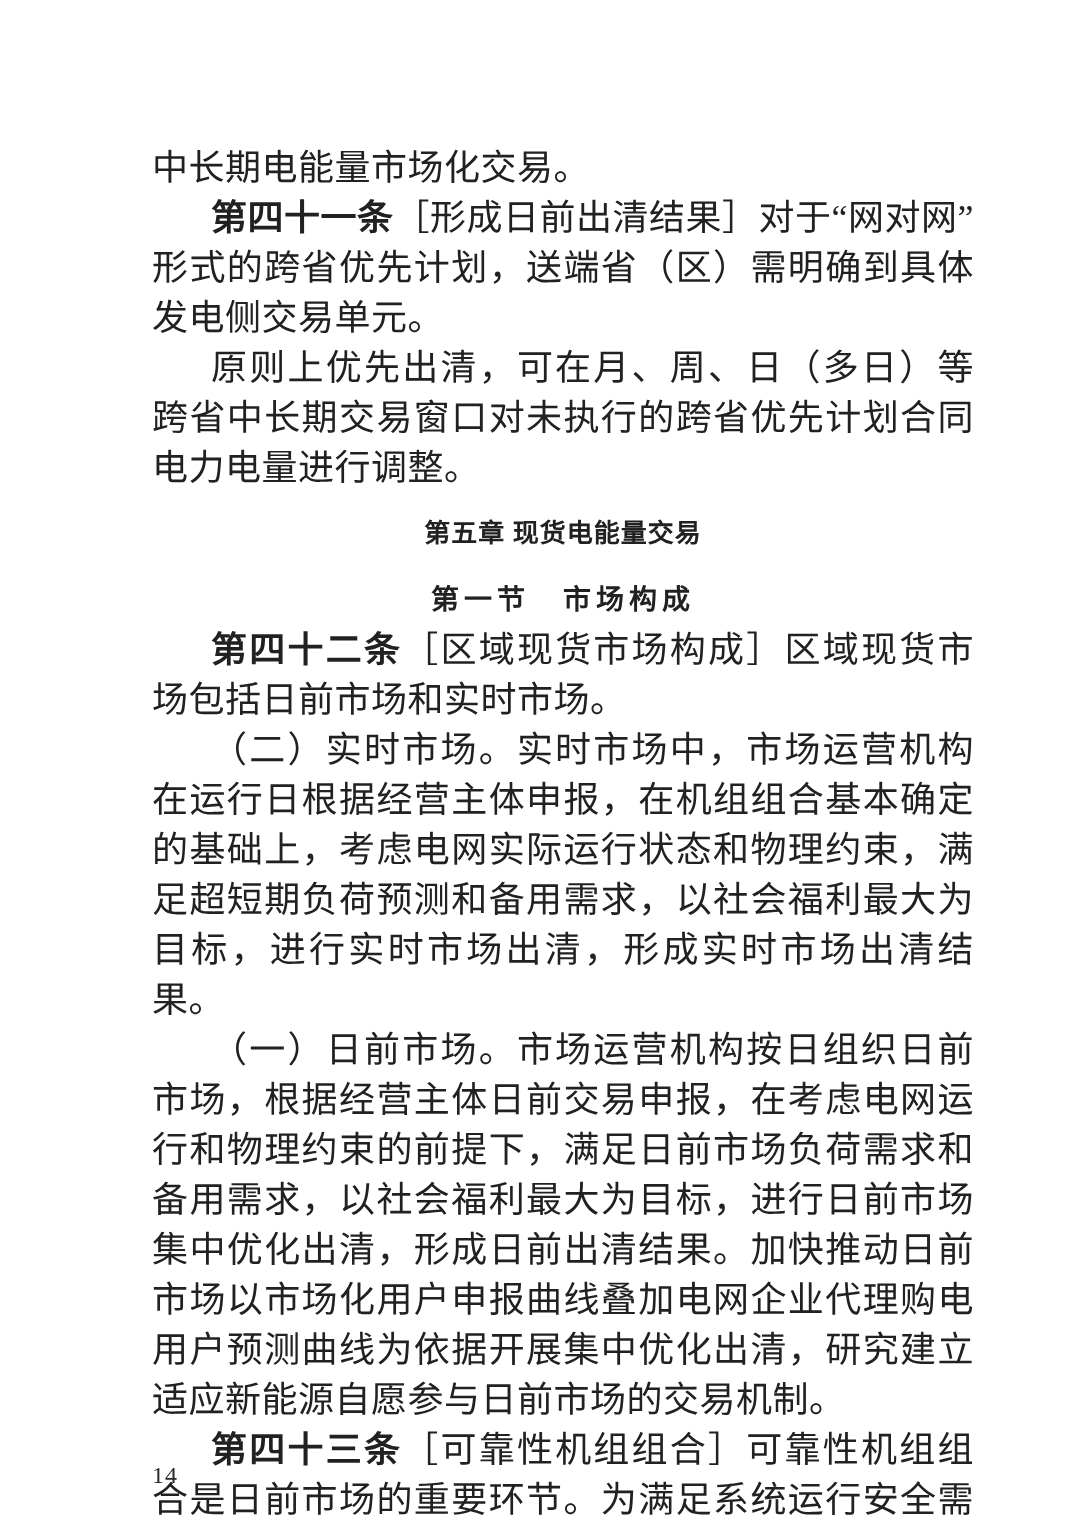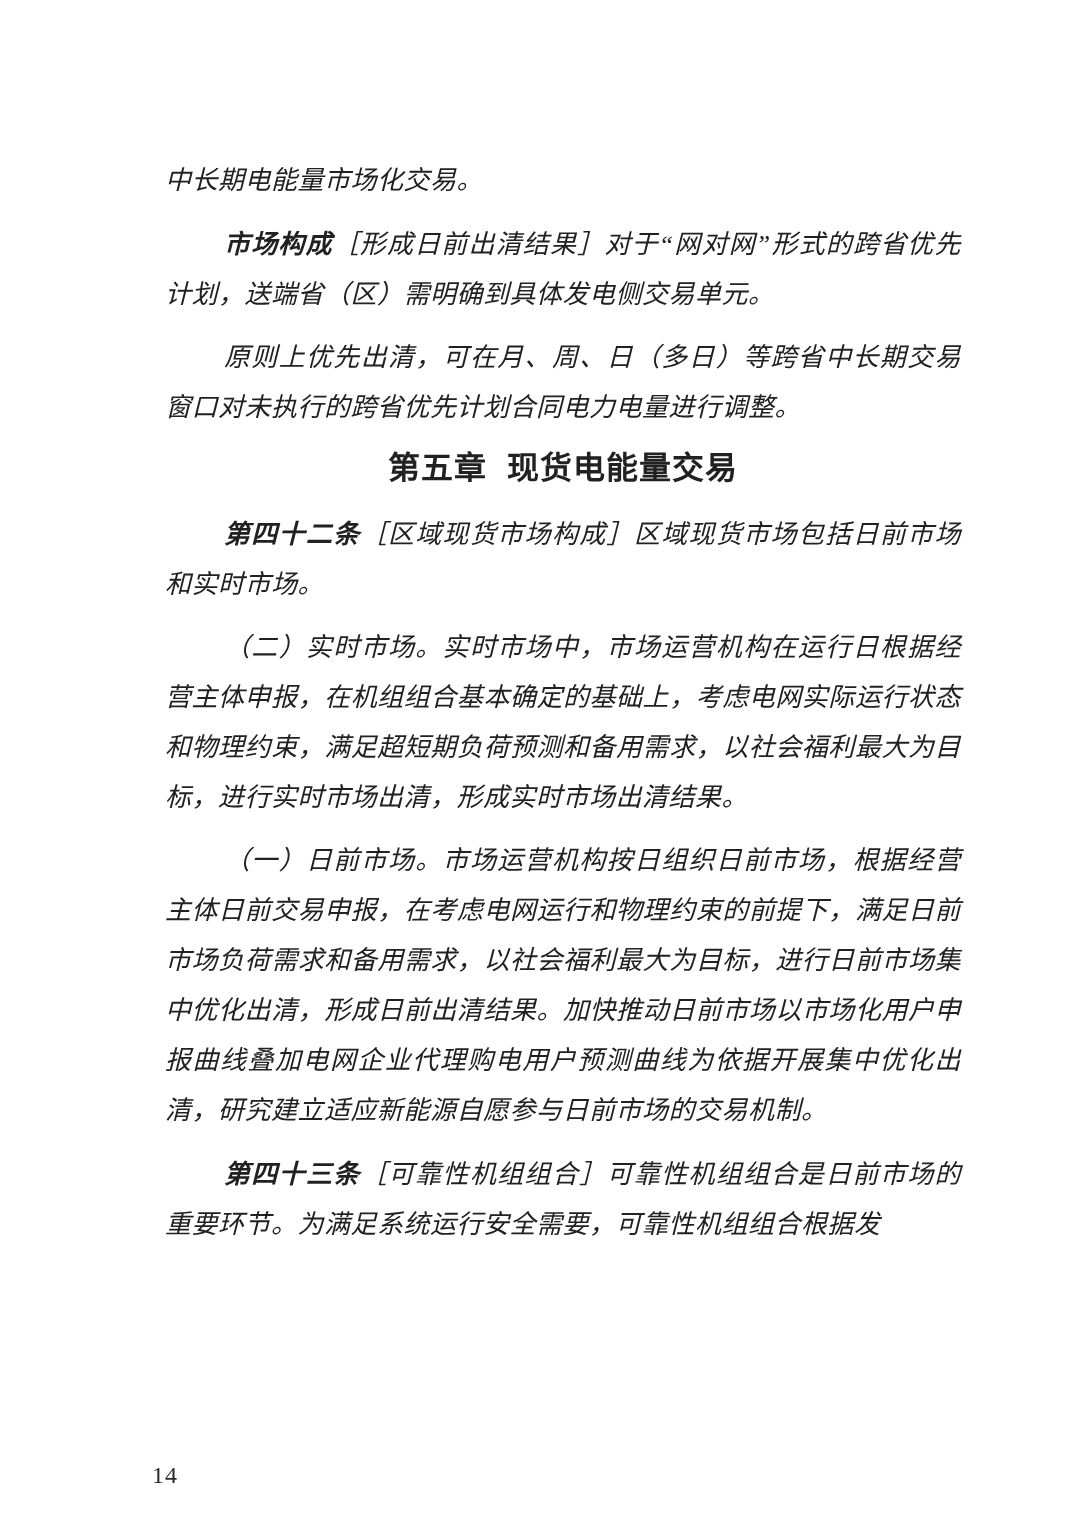--- a/index.html
+++ b/index.html
@@ -16,41 +16,40 @@
     font-family: "Liberation Serif", serif;
     overflow: hidden;
   }
   .content {
     position: absolute;
     left: 152px;
     top: 143px;
     width: 822px;
   }
   .para {
-    margin: 13px;
-    font-size: 26px;
+    margin: 0;
+    font-size: 36px;
     line-height: 50px;
     letter-spacing: 0.5px;
     text-align: justify;
     color: #212121;
-    font-style: italic;
   }
   .para.indent {
     text-indent: 59px;
   }
   .article-no {
     font-weight: 700;
     font-family: "Liberation Sans", sans-serif;
   }
   .chapter-heading {
-    margin: 4px;
-    font-size: 32px;
+    margin: 16px;
+    font-size: 26px;
     line-height: 50px;
     font-weight: 700;
-    font-family: Liberation Mono, monospace;
+    font-family: Liberation Serif, serif;
     text-align: center;
     letter-spacing: 1px;
   }
   .section-heading {
     margin: 0;
     font-size: 28px;
     line-height: 50px;
     font-weight: 700;
     text-align: center;
     letter-spacing: 5px;
@@ -70,27 +69,28 @@
 </style>
 </head>
 <body>
 
 <div class="page">
   <div class="content">
 
     <p class="para"><span>中长期电能量市场化交易。</span></p>
 
 
-    <p class="para indent"><span class="article-no">市场构成</span><span>［形成日前出清结果］对于“网对网”形式的跨省优先计划，送端省（区）需明确到具体发电侧交易单元。</span></p>
+    <p class="para indent"><span class="article-no">第四十一条</span><span>［形成日前出清结果］对于“网对网”形式的跨省优先计划，送端省（区）需明确到具体发电侧交易单元。</span></p>
 
     <p class="para indent"><span>原则上优先出清，可在月、周、日（多日）等跨省中长期交易窗口对未执行的跨省优先计划合同电力电量进行调整。</span></p>
 
 
     <h1 class="chapter-heading">第五章 现货电能量交易</h1>
 
+    <h2 class="section-heading">第一节　市场构成</h2>
 
     <p class="para indent"><span class="article-no">第四十二条</span><span>［区域现货市场构成］区域现货市场包括日前市场和实时市场。</span></p>
 
     <p class="para indent"><span>（二）实时市场。实时市场中，市场运营机构在运行日根据经营主体申报，在机组组合基本确定的基础上，考虑电网实际运行状态和物理约束，满足超短期负荷预测和备用需求，以社会福利最大为目标，进行实时市场出清，形成实时市场出清结果。</span></p>
 
     <p class="para indent"><span>（一）日前市场。市场运营机构按日组织日前市场，根据经营主体日前交易申报，在考虑电网运行和物理约束的前提下，满足日前市场负荷需求和备用需求，以社会福利最大为目标，进行日前市场集中优化出清，形成日前出清结果。加快推动日前市场以市场化用户申报曲线叠加电网企业代理购电用户预测曲线为依据开展集中优化出清，研究建立适应新能源自愿参与日前市场的交易机制。</span></p>
 
     <p class="para indent"><span class="article-no">第四十三条</span><span>［可靠性机组组合］可靠性机组组合是日前市场的重要环节。为满足系统运行安全需要，可靠性机组组合根据发</span></p>
 
   </div>

